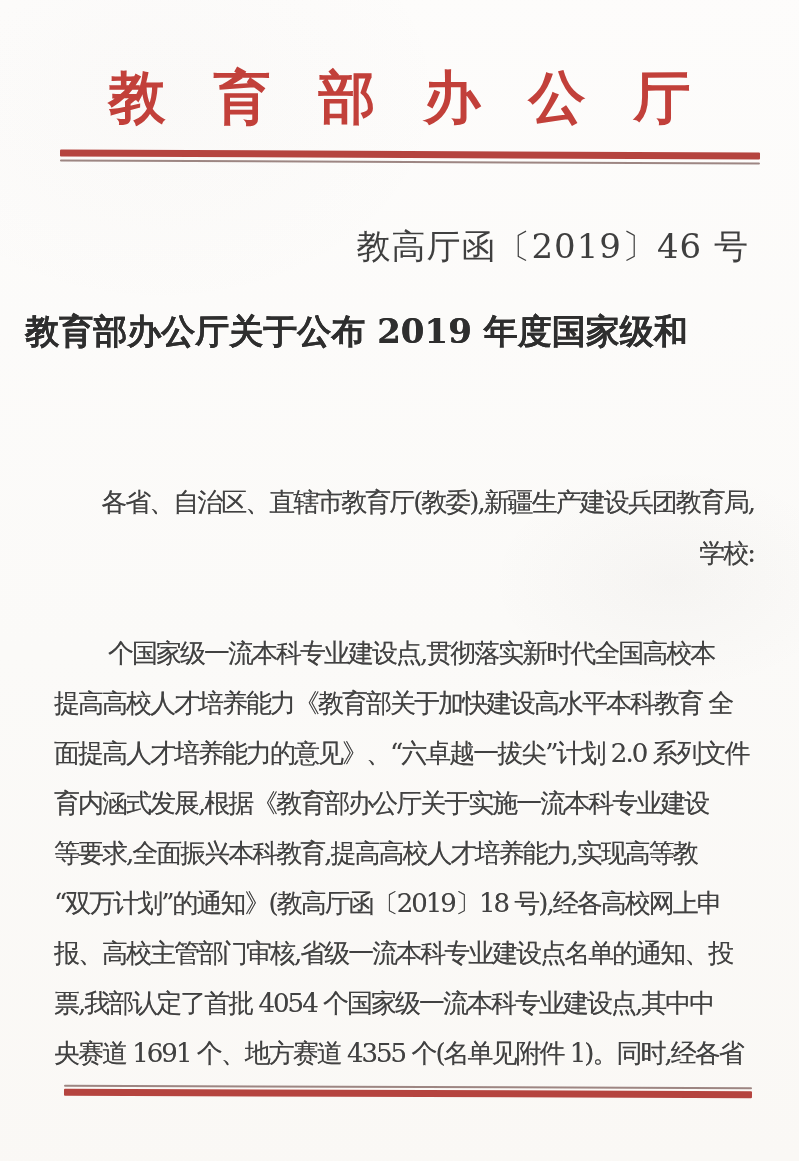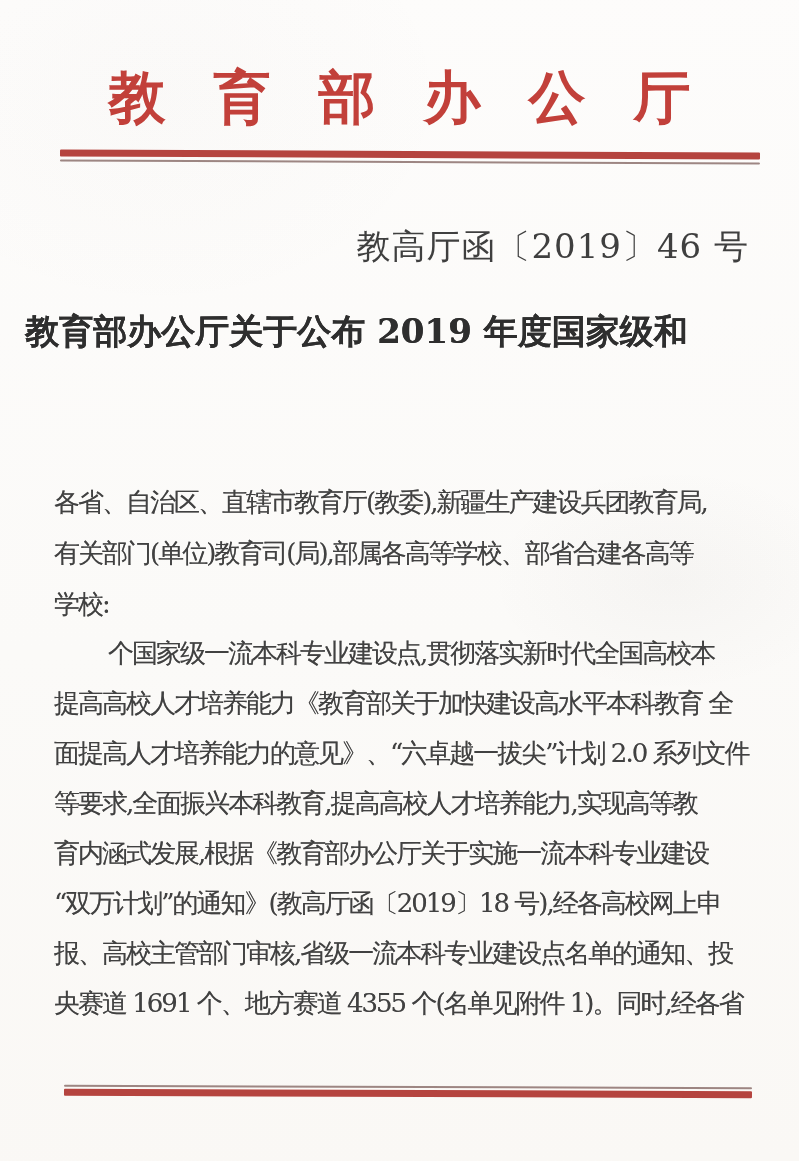--- a/index.html
+++ b/index.html
@@ -54,21 +54,21 @@
     line-height:60px;letter-spacing:0px;
     text-shadow:0 0 .6px #2e2e2e;
   }
   .doc-title .t-line{display:block;white-space:nowrap;}
   
   .textline{
     display:block;white-space:nowrap;
     font-size:26px;letter-spacing:-2px;color:#414141;
     text-shadow:0 0 .4px rgba(60,60,60,.55);
   }
-  .recipients{position:absolute;top:477px;left:54px;width:700px;}
+  .recipients{position:absolute;top:477px;left:54px;width:700px;text-align:right;}
   .recipients .textline{line-height:51px;}
   .body-para{position:absolute;top:628px;left:54px;width:700px;}
   .body-para .textline{line-height:50px;}
   .body-para .first{padding-left:54px;}
 </style>
 </head>
 <body>
 
 <div class="page">
 
@@ -83,32 +83,32 @@
   </div>
 
   <div class="doc-number">教高厅函〔2019〕46 号</div>
 
   <h1 class="doc-title">
     <span class="t-line">教育部办公厅关于公布 2019 年度国家级和</span>
   </h1>
 
   <div class="recipients">
     <span class="textline">各省、自治区、直辖市教育厅(教委),新疆生产建设兵团教育局,</span>
-    <span class="textline">有关部门(单位)教育司(局),部属各高等学校、部省合建各高等</span>
     <span class="textline">学校:</span>
   </div>
 
   <div class="body-para">
     <span class="textline first">个国家级一流本科专业建设点,贯彻落实新时代全国高校本</span>
     <span class="textline">提高高校人才培养能力《教育部关于加快建设高水平本科教育 全</span>
     <span class="textline">面提高人才培养能力的意见》、“六卓越一拔尖”计划 2.0 系列文件</span>
+    <span class="textline">育内涵式发展,根据《教育部办公厅关于实施一流本科专业建设</span>
     <span class="textline">等要求,全面振兴本科教育,提高高校人才培养能力,实现高等教</span>
-    <span class="textline">育内涵式发展,根据《教育部办公厅关于实施一流本科专业建设</span>
     <span class="textline">“双万计划”的通知》(教高厅函〔2019〕18 号),经各高校网上申</span>
     <span class="textline">报、高校主管部门审核,省级一流本科专业建设点名单的通知、投</span>
+    <span class="textline">票,我部认定了首批 4054 个国家级一流本科专业建设点,其中中</span>
     <span class="textline">央赛道 1691 个、地方赛道 4355 个(名单见附件 1)。同时,经各省</span>
   </div>
 
   <div class="rule rule-bottom">
     <div class="thin"></div>
     <div class="gap"></div>
     <div class="thick"></div>
   </div>
 
 </div>

